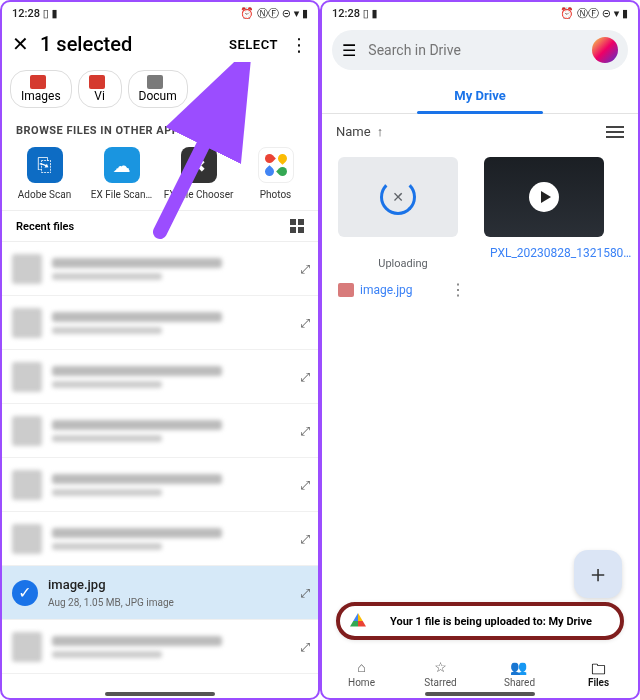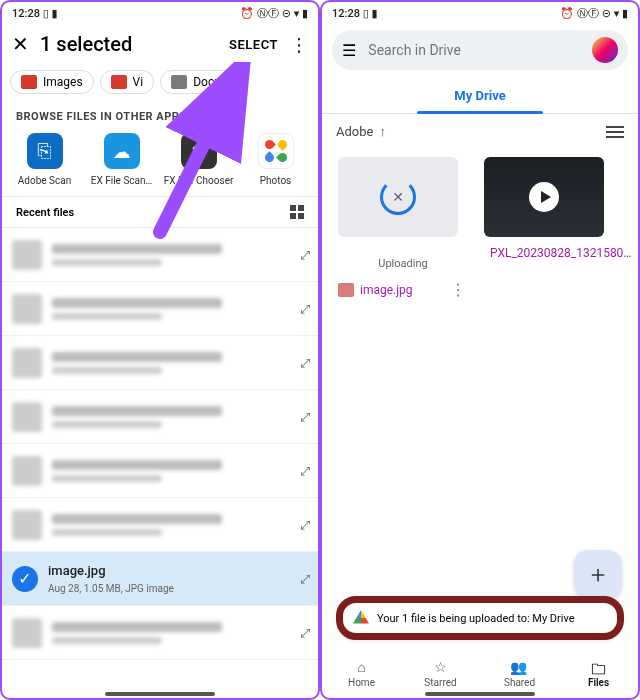--- a/index.html
+++ b/index.html
@@ -14,21 +14,21 @@
 
   
   .hdr { display: flex; align-items: center; height: 40px; padding: 0 10px; }
   .hdr .close { font-size: 20px; width: 28px; text-align: left; cursor: pointer; }
   .hdr .title { flex: 1; font-size: 20px; font-weight: 500; }
   .hdr .select { font-size: 13px; font-weight: 600; letter-spacing: .5px; margin-right: 12px; cursor: pointer;}
   .hdr .more { font-size: 18px; cursor: pointer; }
 
   
   .chips { display: flex; gap: 6px; padding: 6px 8px; overflow: hidden; }
-  .chip { display: flex; align-items: center; border: 1px solid #ddd; border-radius: 16px; padding: 4px 10px; font-size: 12px; white-space: nowrap; }
+  .chip { display: flex; align-items: center; border: 1px solid #ddd; border-radius: 16px; padding: 4px 10px; font-size: 12px; white-space: nowrap; flex-direction: column; }
   .chip .ic { width: 16px; height: 14px; margin-right: 6px; border-radius: 2px; }
   .ic-red  { background: #d53a2f; }
   .ic-gray { background: #7a7a7a; }
 
   .section-label { font-size: 11px; font-weight: 700; letter-spacing: .5px; padding: 10px 14px 6px; color: #444; }
 
   
   .apps { display: flex; justify-content: space-around; padding: 4px 4px 10px; }
   .app  { width: 70px; text-align: center; font-size: 10px; color: #333; }
   .app .badge { width: 36px; height: 36px; border-radius: 8px; margin: 0 auto 6px; display:flex; align-items:center; justify-content:center; font-size:18px; color:#fff; }
@@ -83,26 +83,26 @@
   .dthumb { width:120px; height:80px; border-radius:6px; background:#e8eaed; display:flex; align-items:center; justify-content:center; position:relative; overflow:hidden;}
   .dthumb.video { background:linear-gradient(180deg,#1b1f24,#2a2f36); }
   .dthumb.video .play{ width:30px;height:30px;background:#fff;border-radius:50%; display:flex;align-items:center;justify-content:center;}
   .dthumb.video .play::after{content:"";border-left:10px solid #222;border-top:6px solid transparent;border-bottom:6px solid transparent;margin-left:3px;}
   .dthumb .spin { width:36px;height:36px;border:3px solid #1a73e8;border-radius:50%;border-top-color:transparent; position:relative;}
   .dthumb .spin::after{content:"✕"; position:absolute; inset:0; display:flex;align-items:center;justify-content:center; color:#5f6368; font-size:14px;}
   .dcap { font-size:11px; color:#5f6368; text-align:center; margin-top:20px;}
   .drow { display:flex; align-items:center; gap:6px; margin-top:10px;}
   .drow .fi { width:16px;height:14px;background:#d87b7b;border-radius:2px;}
   .drow .fi2{ width:16px;height:14px;background:#d53a2f;border-radius:2px;}
-  .drow .nm { flex:1; font-size:12px; color:#a21caf; }
+  .drow .nm { flex:1; font-size:12px; color:#3b82f6; }
   .drow .mm { color:#777; font-size:16px; padding:0 2px; cursor:pointer;}
 
   .fab { position:absolute; right:16px; bottom:100px; width:48px;height:48px; background:#dbe5f5; border-radius:14px; display:flex;align-items:center;justify-content:center; font-size:24px; color:#333; box-shadow:0 2px 5px rgba(0,0,0,.15); cursor:pointer;}
 
-  .toast { position:absolute; left:14px; right:14px; bottom:58px; background:#fff; border:7px solid #7f1d1d; border-radius:20px; padding:7px 10px; font-size:11px; display:flex; align-items:center; gap:8px; box-shadow:0 1px 4px rgba(0,0,0,.1);}
+  .toast { position:absolute; left:14px; right:14px; bottom:58px; background:#fff; border:4px solid #7f1d1d; border-radius:20px; padding:7px 10px; font-size:11px; display:flex; align-items:center; gap:24px; box-shadow:0 1px 4px rgba(0,0,0,.1);font-weight:bold;}
   .toast .dico { width:16px;height:16px; background:conic-gradient(#fbbc04 0 25%,#ea4335 0 50%,#34a853 0 75%,#4285f4 0); clip-path: polygon(50% 0,100% 85%,0 85%); }
 
   .bottomnav { position:absolute; left:0; right:0; bottom:8px; display:flex; justify-content:space-around; padding:6px 0 2px; }
   .bnav { font-size:10px; color:#555; text-align:center; width:60px;}
   .bnav .bi { height:16px; font-size:14px; margin-bottom:2px;}
   .bnav.active { color:#111; font-weight:600;}
 
   .pinwheel { width:22px;height:22px; position:relative;}
   .pinwheel span{position:absolute;width:9px;height:9px;border-radius:50% 0 50% 50%;}
   .pinwheel span:nth-child(1){background:#ea4335;top:0;left:0;transform:rotate(45deg);}
@@ -259,21 +259,21 @@
       <input placeholder="Search in Drive" style="">
       <div class="avatar"></div>
     </div>
 
     <div class="tabs">
       <div class="tab active">My Drive</div>
     </div>
 
     <div class="sortrow">
       <div class="s">
-        <span>Adobe</span>
+        <span>Name</span>
         <span>↑</span>
       </div>
       <div class="listico">
           <span></span>
           <span></span>
           <span></span>
         </div>
     </div>
 
     <div class="driveitems">

